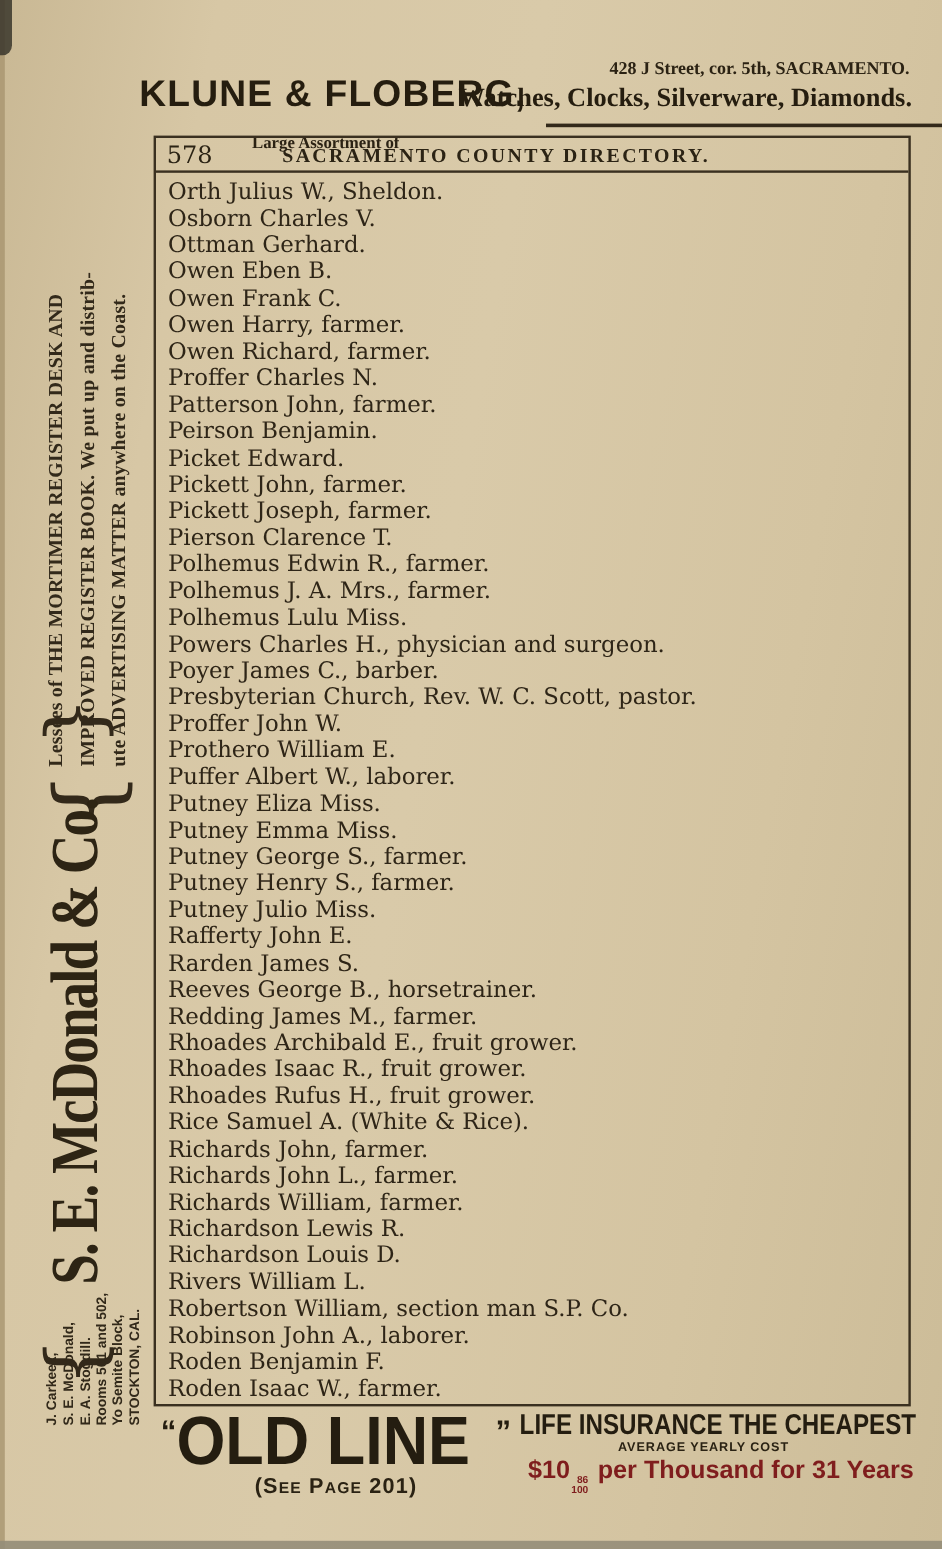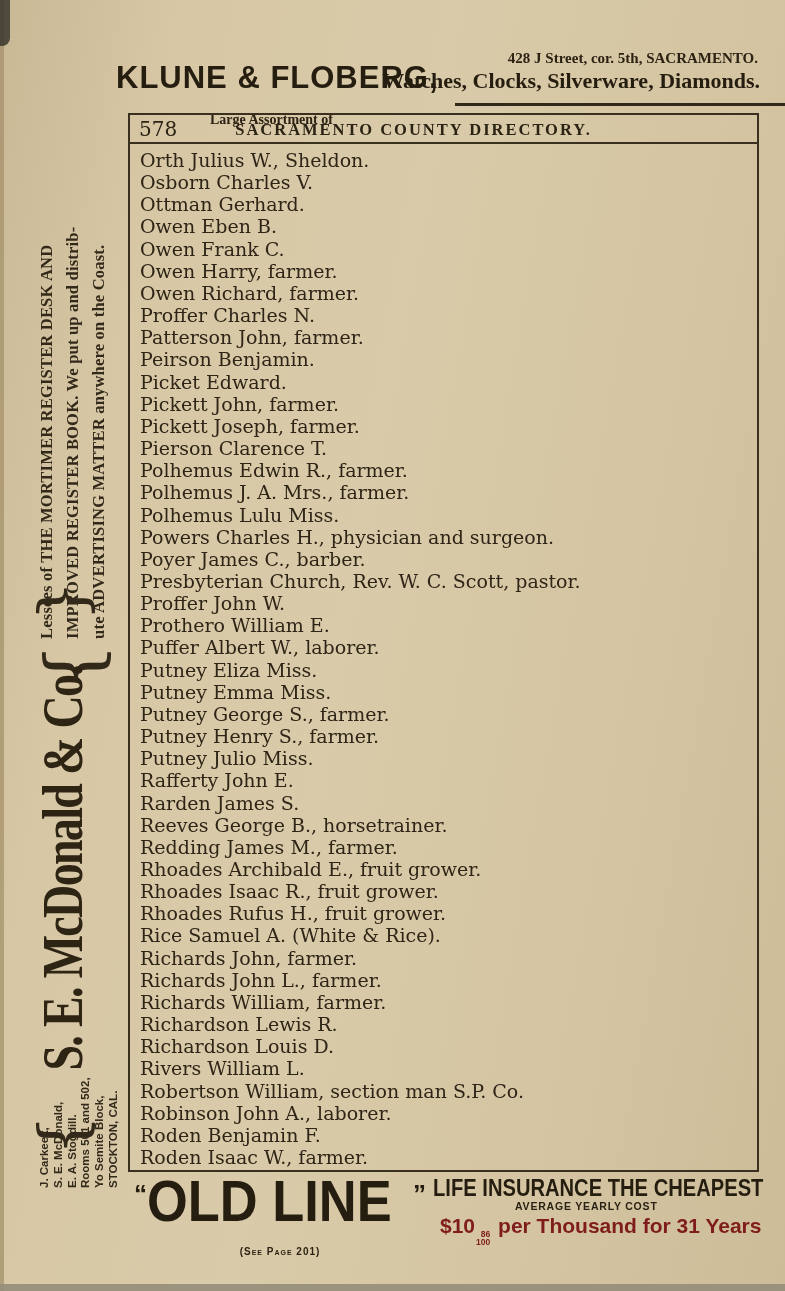--- a/index.html
+++ b/index.html
@@ -63,22 +63,22 @@
   }
 
   
   .bottom-ad{position:absolute;left:115px;top:1172px;width:655px;height:112px;font-family:"Liberation Sans",sans-serif;}
   .old-line{position:absolute;left:0;top:0;width:330px;text-align:center;white-space:nowrap;}
   .old-line .big{
     display:inline-block;font-weight:bold;font-size:57px;line-height:58px;letter-spacing:0px;
     transform:scaleX(.92);transform-origin:left center;color:#241d10;
   }
   .old-line .q{font-weight:bold;font-size:26px;vertical-align:18px;color:#241d10;}
-  .see-page{position:absolute;left:55px;top:74px;width:220px;text-align:center;
-    font-weight:bold;font-size:10px;font-variant:small-caps;letter-spacing:1px;color:#2a2213;white-space:nowrap;}
+  .see-page{position:absolute;left:55px;top:56px;width:220px;text-align:center;
+    font-weight:bold;font-size:18px;font-variant:small-caps;letter-spacing:1px;color:#2a2213;white-space:nowrap;}
   .ins-headline{position:absolute;left:318px;top:2px;white-space:nowrap;}
   .ins-headline span{display:inline-block;font-weight:bold;font-size:24px;letter-spacing:0px;
     transform:scaleX(.84);transform-origin:left center;color:#241d10;}
   .ins-sub{position:absolute;left:400px;top:28px;font-weight:bold;font-size:10.5px;letter-spacing:.8px;
     color:#2a2213;white-space:nowrap;}
   .ins-price{position:absolute;left:325px;top:42px;font-weight:bold;font-size:21px;color:#7f1d1d;white-space:nowrap;}
   .frac{display:inline-flex;flex-direction:column;vertical-align:-4px;margin:0 2px 0 1px;}
   .frac span{font-size:8.5px;line-height:8px;font-weight:bold;text-align:right;}
 </style>
 </head>

